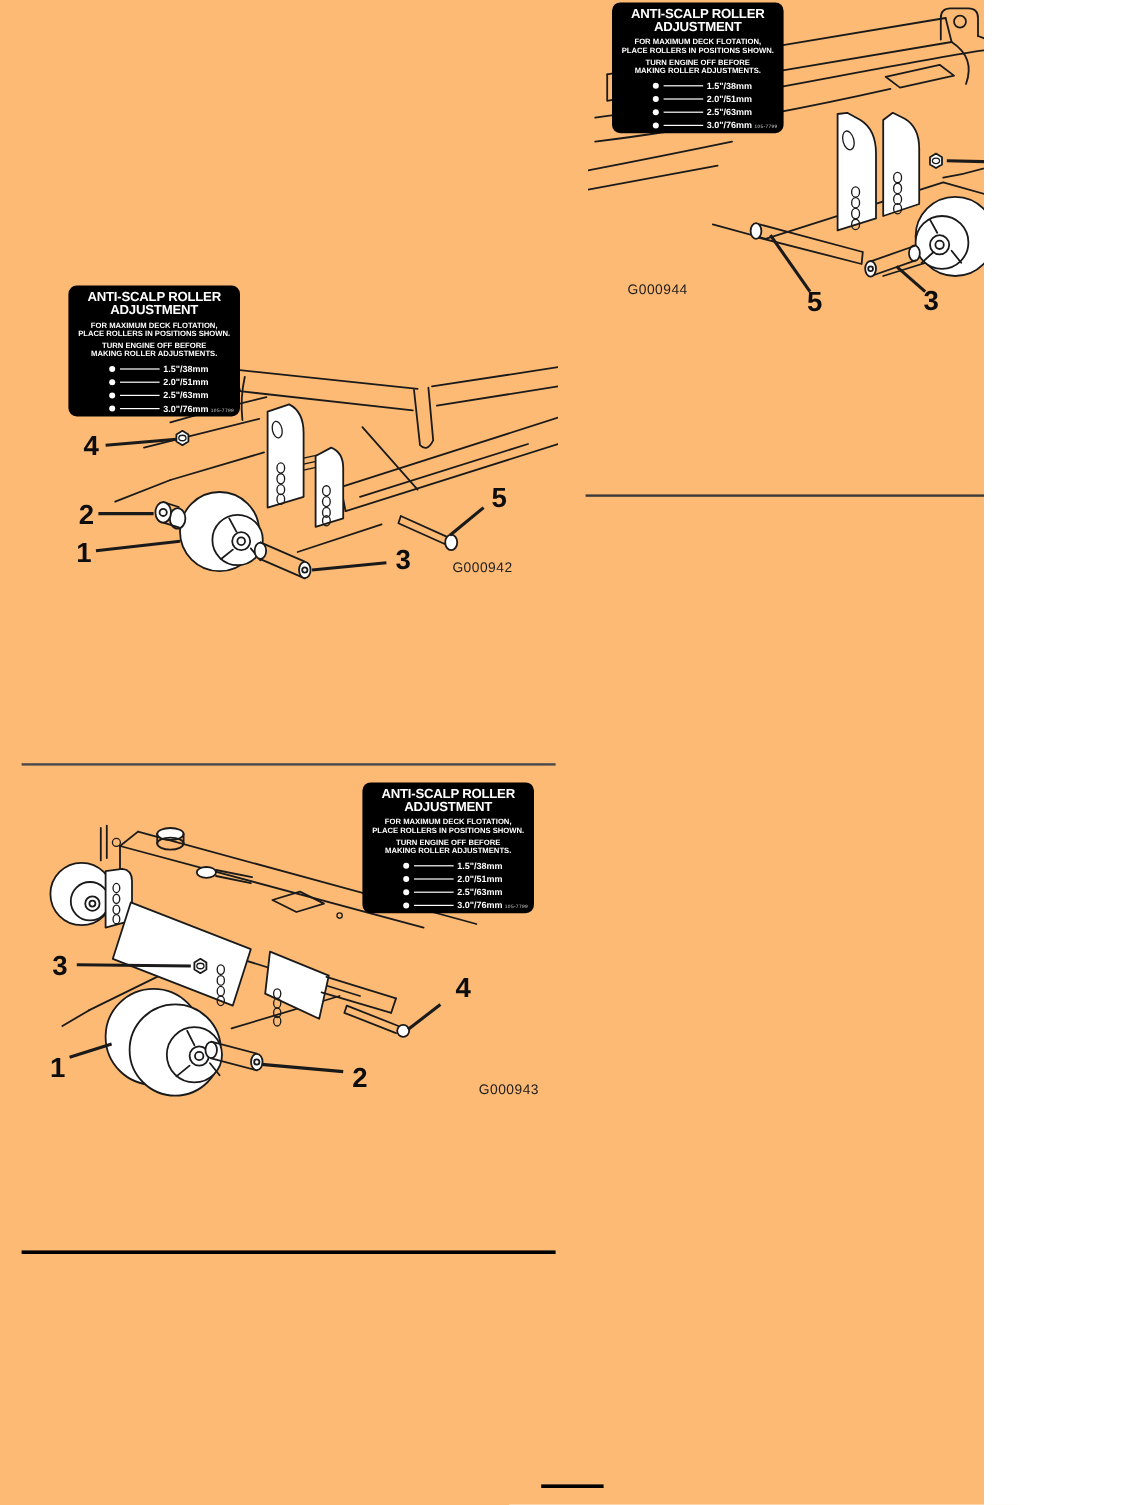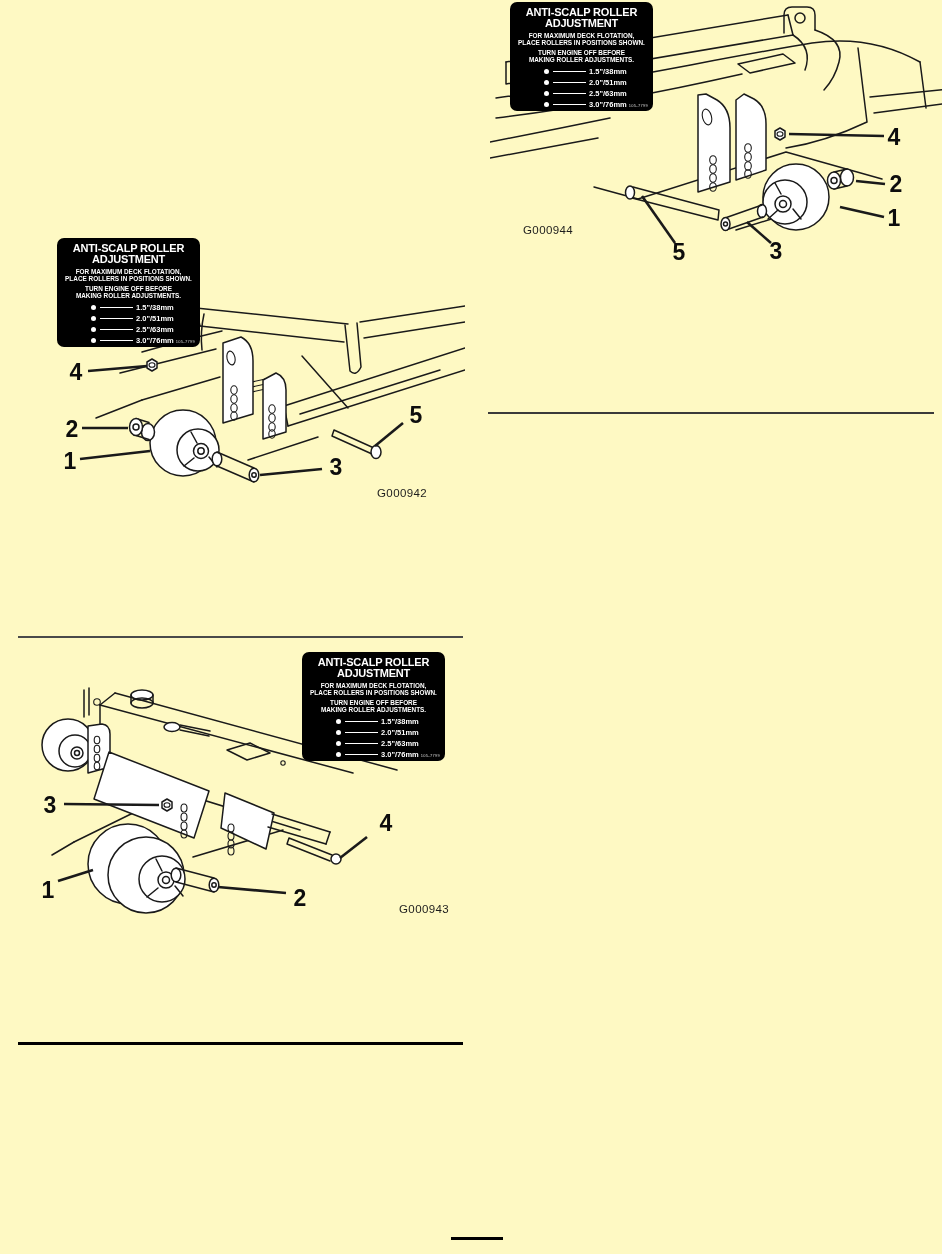--- a/index.html
+++ b/index.html
@@ -1,17 +1,17 @@
 <!DOCTYPE html>
 <html><head>
 <meta charset="utf-8">
 <style>
   * { margin:0; padding:0; box-sizing:border-box; }
   html,body { background:#fff; }
-  .page { position:relative; width:942px; height:1254px; background:#fef9c3;
+  .page { position:relative; width:820px; height:1254px; background:#fdba74;
           font-family:"Liberation Sans", sans-serif; overflow:hidden; }
   .figure { position:absolute; }
   .figure svg { position:absolute; left:0; top:0; }
   svg path, svg line, svg circle, svg ellipse {
     stroke:#1a1a1a; fill:none; stroke-width:1.5;
     stroke-linecap:round; stroke-linejoin:round; }
   svg .wf { fill:#ffffff; }
   svg .thin { stroke-width:1.1; }
   svg .leaders path { stroke-width:2.6; stroke-linecap:butt; }
   .callout { position:absolute; transform:translate(-50%,-50%);
@@ -142,21 +142,21 @@
             <span class="dval">3.0"/76mm</span>
           </div>
       </div>
       <span class="decal-pn">105-7799</span>
     </div>
     <span class="callout" style="left:404px; top:137px">4</span>
     <span class="callout" style="left:406px; top:184px">2</span>
     <span class="callout" style="left:404px; top:218px">1</span>
     <span class="callout" style="left:189px; top:252px">5</span>
     <span class="callout" style="left:286px; top:251px">3</span>
-    <span class="fig-caption" style="left:33px; top:224px">G000944</span>
+    <span class="fig-caption" style="left:33px; top:236px">G000944</span>
   </section>
 
   <section class="figure" style="left:0; top:230px; width:465px; height:270px">
     <svg width="465" height="270" viewBox="0 0 465 270">
       <g>
         <path d="M196,78 L348,94"></path>
         <path d="M360,92 L465,76"></path>
         <path d="M200,96 L344,112"></path>
         <path d="M364,108 L465,92"></path>
         <path d="M196,78 L200,96"></path>
@@ -259,21 +259,21 @@
             <span class="dval">3.0"/76mm</span>
           </div>
       </div>
       <span class="decal-pn">105-7799</span>
     </div>
     <span class="callout" style="left:76px; top:142px">4</span>
     <span class="callout" style="left:72px; top:199px">2</span>
     <span class="callout" style="left:70px; top:231px">1</span>
     <span class="callout" style="left:416px; top:185px">5</span>
     <span class="callout" style="left:336px; top:237px">3</span>
-    <span class="fig-caption" style="left:377px; top:257px">G000942</span>
+    <span class="fig-caption" style="left:377px; top:238px">G000942</span>
   </section>
 
   <section class="figure" style="left:0; top:650px; width:465px; height:290px">
     <svg width="465" height="290" viewBox="0 0 465 290">
       <g>
         <path d="M115,43 L397,120"></path>
         <path d="M100,55 L353,123"></path>
         <path d="M115,43 L100,55"></path>
         <path d="M100,55 L100,118"></path>
         <path d="M100,118 L300,180"></path>

